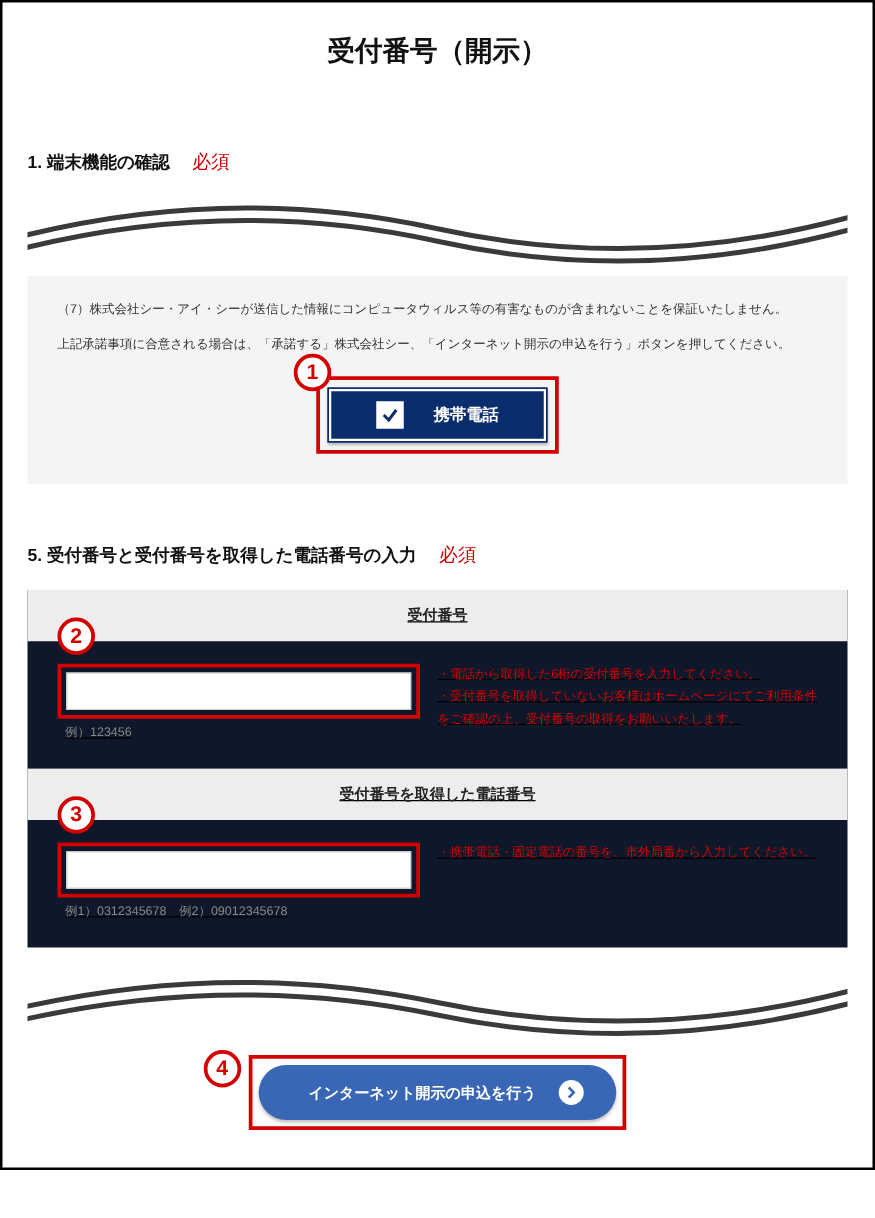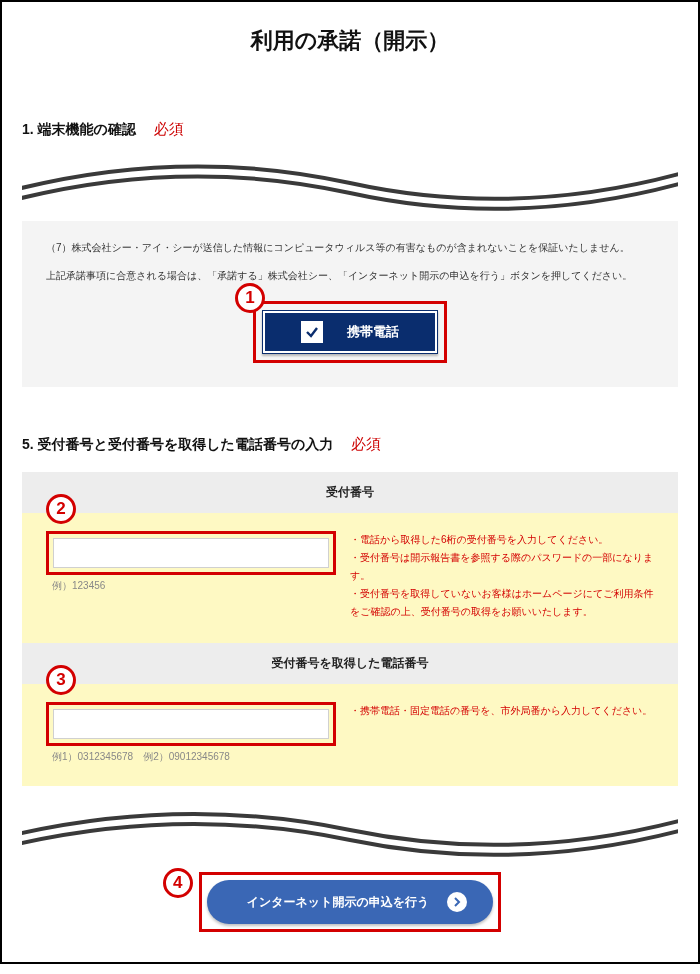--- a/index.html
+++ b/index.html
@@ -90,22 +90,23 @@
       font-size: 17px;
       display: flex; align-items: center; justify-content: center;
       position: absolute;
     }
     .callout-1 { top: -21px; left: -21px; }
     .callout-2 { left: 24px; top: -19px; }
     .callout-3 { left: 24px; top: -19px; }
     .callout-4 { top: -7px; left: -39px; }
 
     .form-block {
-      background: #fef9c3;
+      background: #0f172a;
       margin-top: 18px;
+      text-decoration: underline;
     }
     .form-subheader {
       background: #ededed;
       text-align: center;
       font-size: 12px;
       font-weight: bold;
       padding: 12px;
       color: #222;
     }
     .form-body {
@@ -180,21 +181,21 @@
       border-radius: 50%;
       background: #fff;
       display: flex; align-items: center; justify-content: center;
       color: #3a67b5;
       font-size: 12px;
     }
   </style>
 </head>
 <body>
 
-<h1 class="page-title">利用の承諾（開示）</h1>
+<h1 class="page-title">受付番号（開示）</h1>
 
 <div class="content">
 
   <h2 class="section-heading">
     <span>1. 端末機能の確認</span>
     <span class="required">必須</span>
   </h2>
 
   <div class="wave-divider">
     <svg viewBox="0 0 700 60" preserveAspectRatio="none">
@@ -232,21 +233,20 @@
       <span class="callout callout-2">2</span>
       <div class="form-row">
         <div style="flex:0 0 290px;">
           <div class="input-wrap">
             <div class="input-box"> </div>
           </div>
           <div class="example-text">例）123456</div>
         </div>
         <div class="hints">
           <div>・電話から取得した6桁の受付番号を入力してください。</div>
-          <div>・受付番号は開示報告書を参照する際のパスワードの一部になります。</div>
           <div>・受付番号を取得していないお客様はホームページにてご利用条件をご確認の上、受付番号の取得をお願いいたします。</div>
         </div>
       </div>
     </div>
   </div>
 
   <div class="form-block" style="margin-top:0;">
     <div class="form-subheader">受付番号を取得した電話番号</div>
     <div class="form-body">
       <span class="callout callout-3">3</span>

